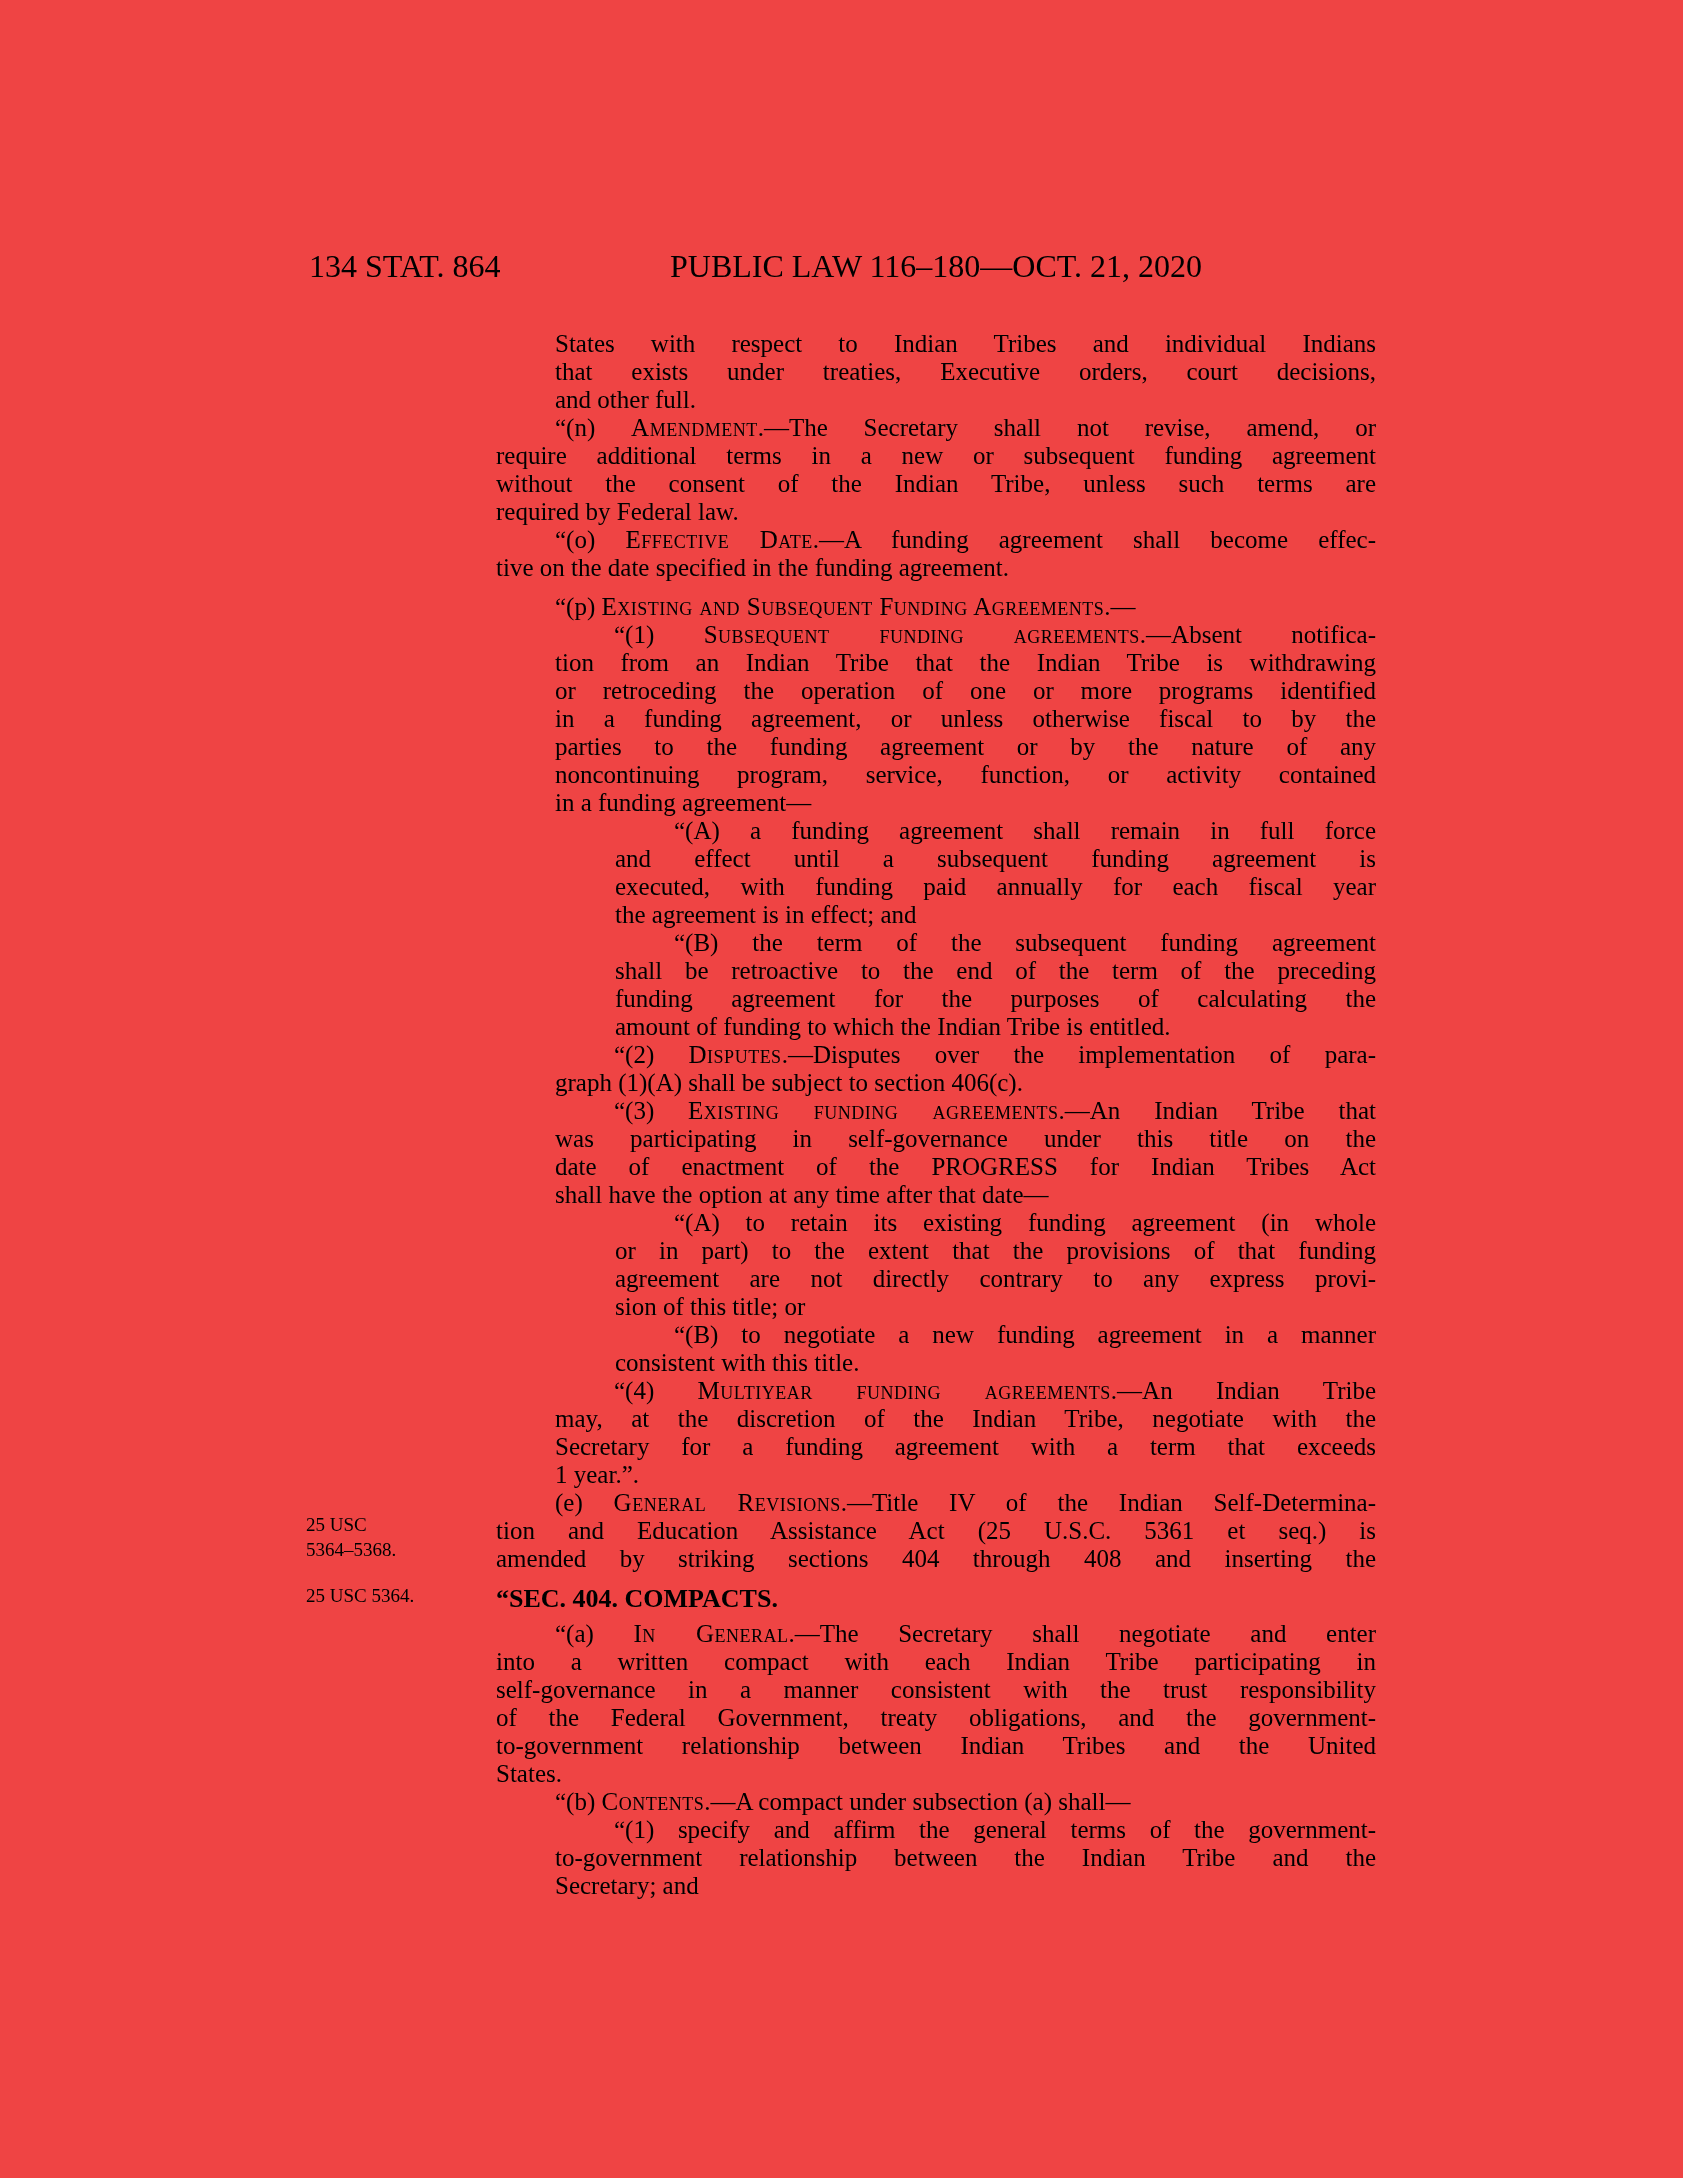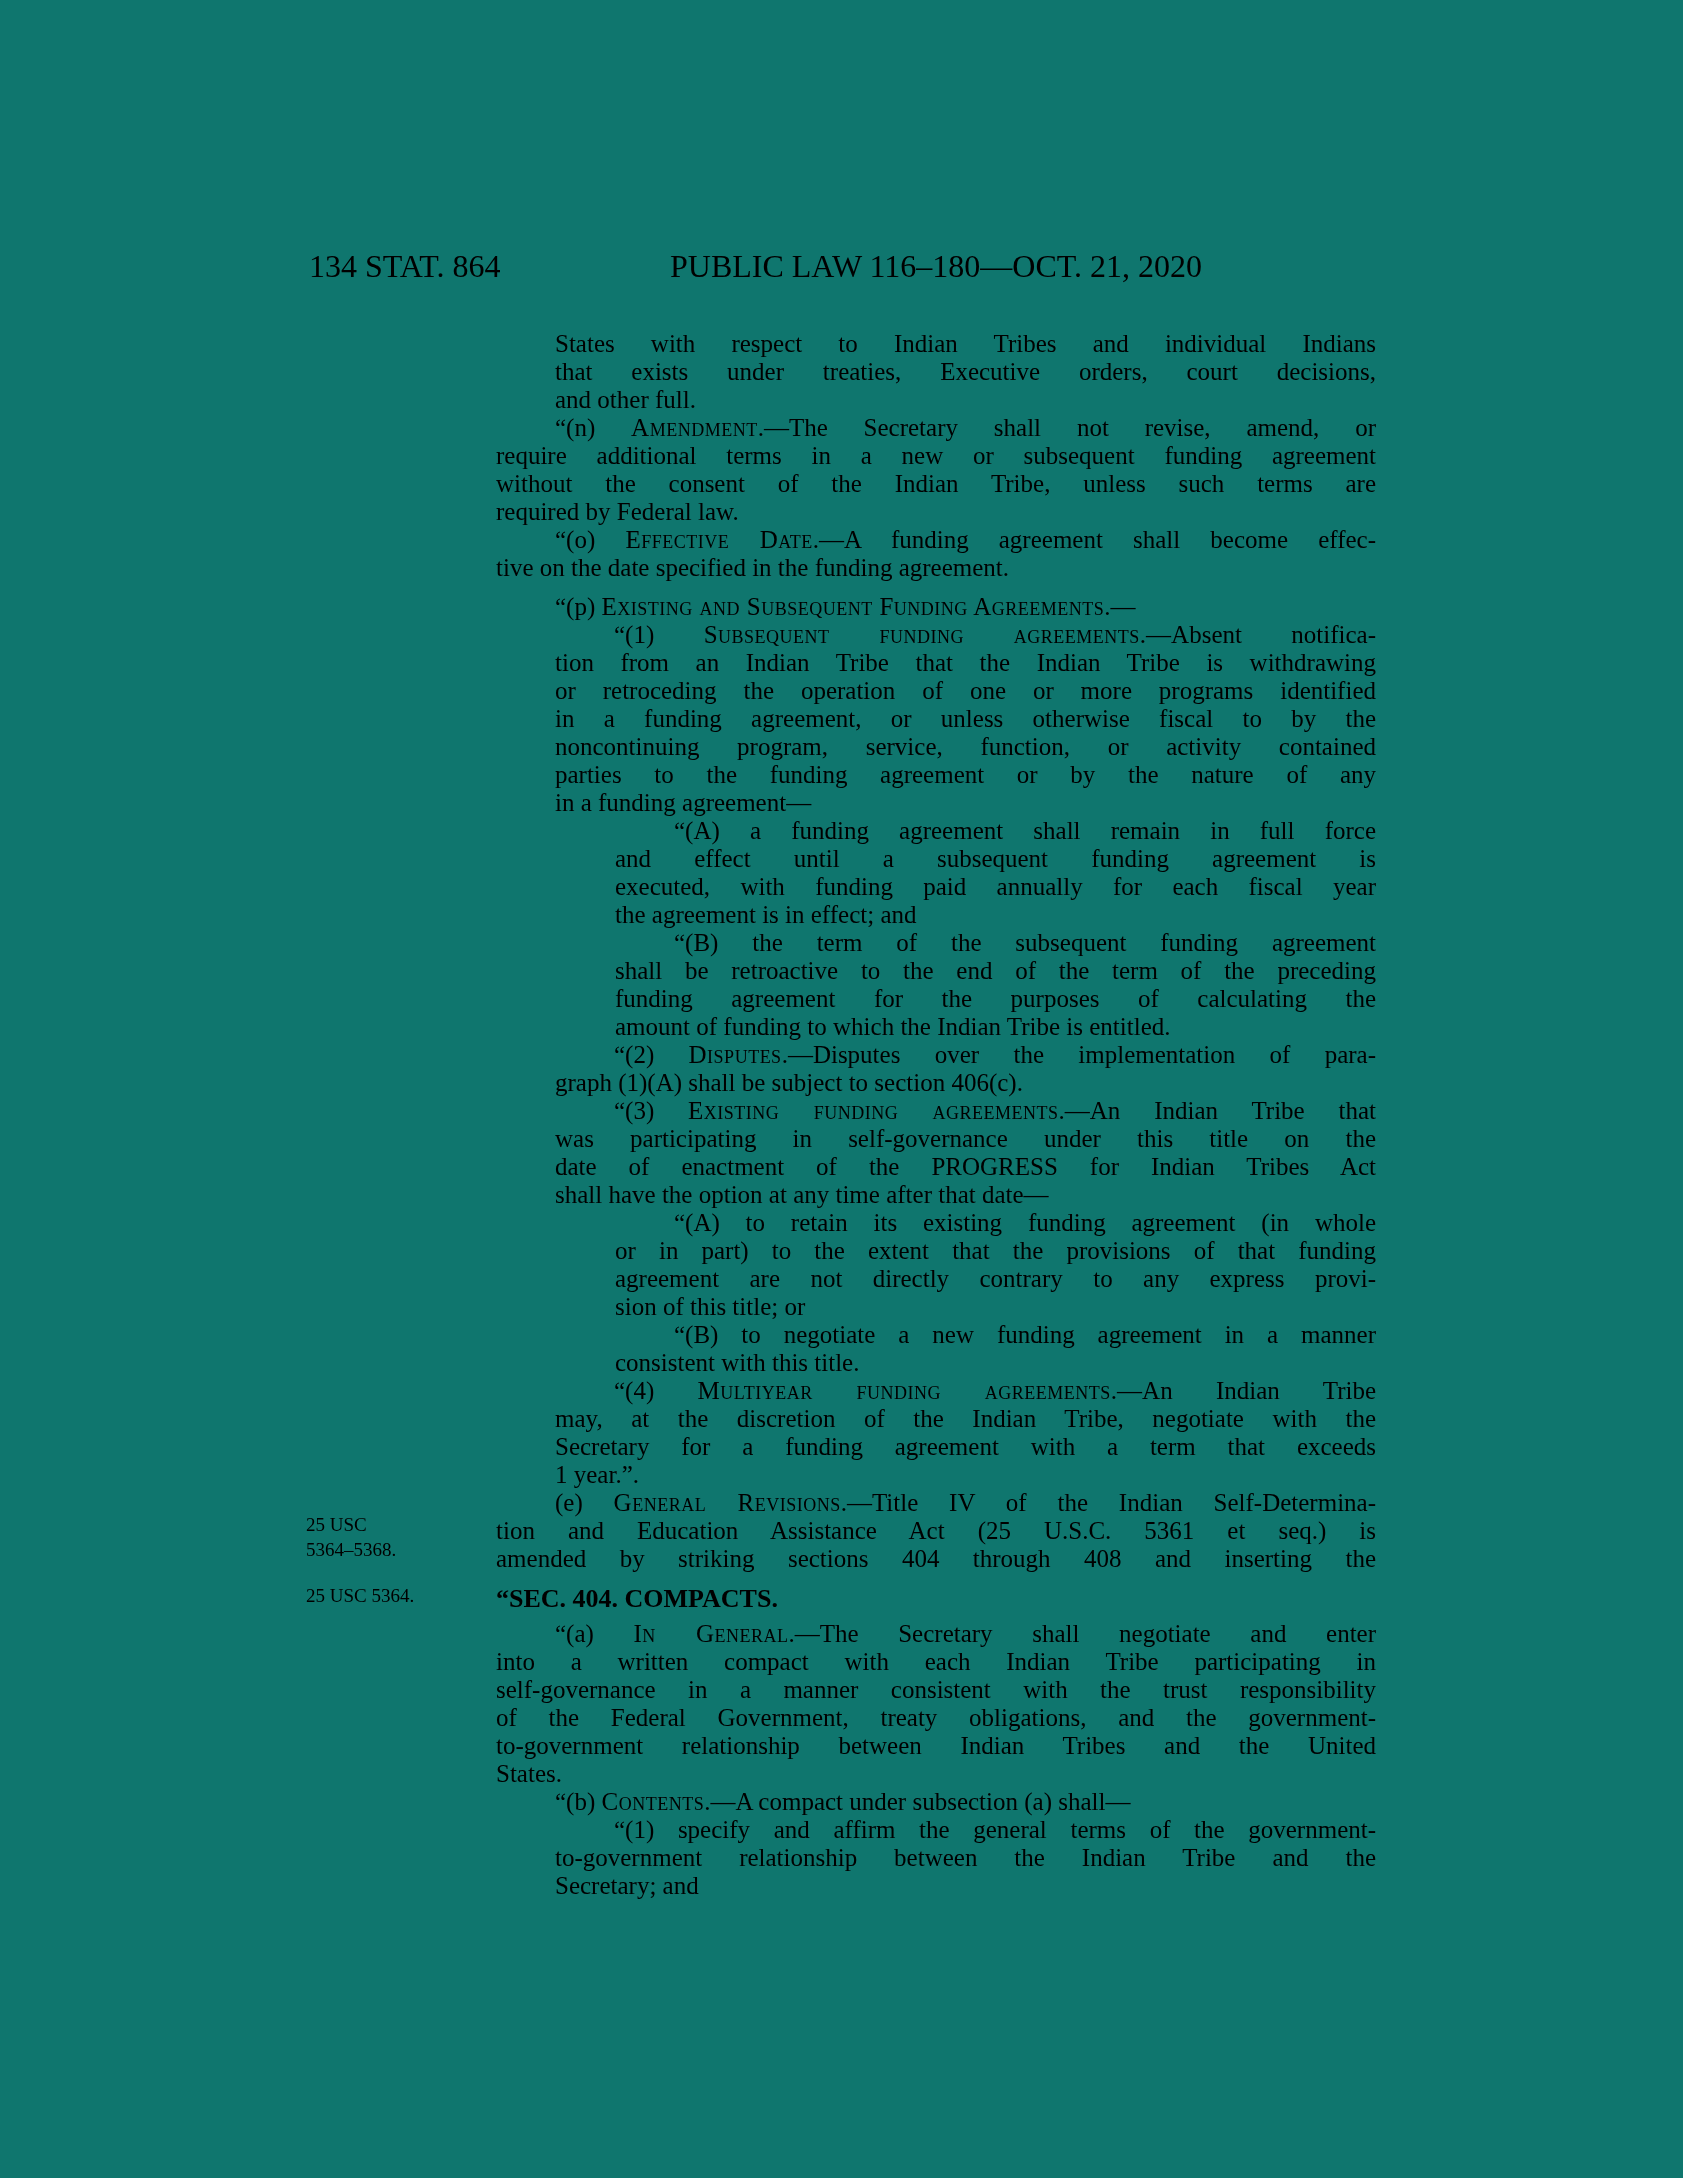--- a/index.html
+++ b/index.html
@@ -4,21 +4,21 @@
 <style>
   html, body {
     margin: 0;
     padding: 0;
     background: #ffffff;
   }
   .page {
     position: relative;
     width: 1683px;
     height: 2178px;
-    background: #0f766e;
+    background: #ef4444;
     color: #000000;
     font-family: "Liberation Serif", "DejaVu Serif", serif;
     overflow: hidden;
   }
   .hdr {
     position: absolute;
     top: 248px;
     font-size: 32px;
     line-height: 36px;
     white-space: nowrap;
@@ -101,22 +101,22 @@
         <div class="line"><span>tive on the date specified in the funding agreement.</span></div>
       </div>
       <div class="para" style="margin-left: 0px; margin-top: 11px;">
         <div class="line fi"><span>“(p) </span><span class="sc">Existing and Subsequent Funding Agreements</span><span>.—</span></div>
       </div>
       <div class="para" style="margin-left: 59px;">
         <div class="line just fi"><span>“(1) </span><span class="sc">Subsequent funding agreements</span><span>.—Absent notifica-</span></div>
         <div class="line just"><span>tion from an Indian Tribe that the Indian Tribe is withdrawing</span></div>
         <div class="line just"><span>or retroceding the operation of one or more programs identified</span></div>
         <div class="line just"><span>in a funding agreement, or unless otherwise fiscal to by the</span></div>
+        <div class="line just"><span>parties to the funding agreement or by the nature of any</span></div>
         <div class="line just"><span>noncontinuing program, service, function, or activity contained</span></div>
-        <div class="line just"><span>parties to the funding agreement or by the nature of any</span></div>
         <div class="line"><span>in a funding agreement—</span></div>
       </div>
       <div class="para" style="margin-left: 119px;">
         <div class="line just fi"><span>“(A) a funding agreement shall remain in full force</span></div>
         <div class="line just"><span>and effect until a subsequent funding agreement is</span></div>
         <div class="line just"><span>executed, with funding paid annually for each fiscal year</span></div>
         <div class="line"><span>the agreement is in effect; and</span></div>
       </div>
       <div class="para" style="margin-left: 119px;">
         <div class="line just fi"><span>“(B) the term of the subsequent funding agreement</span></div>

